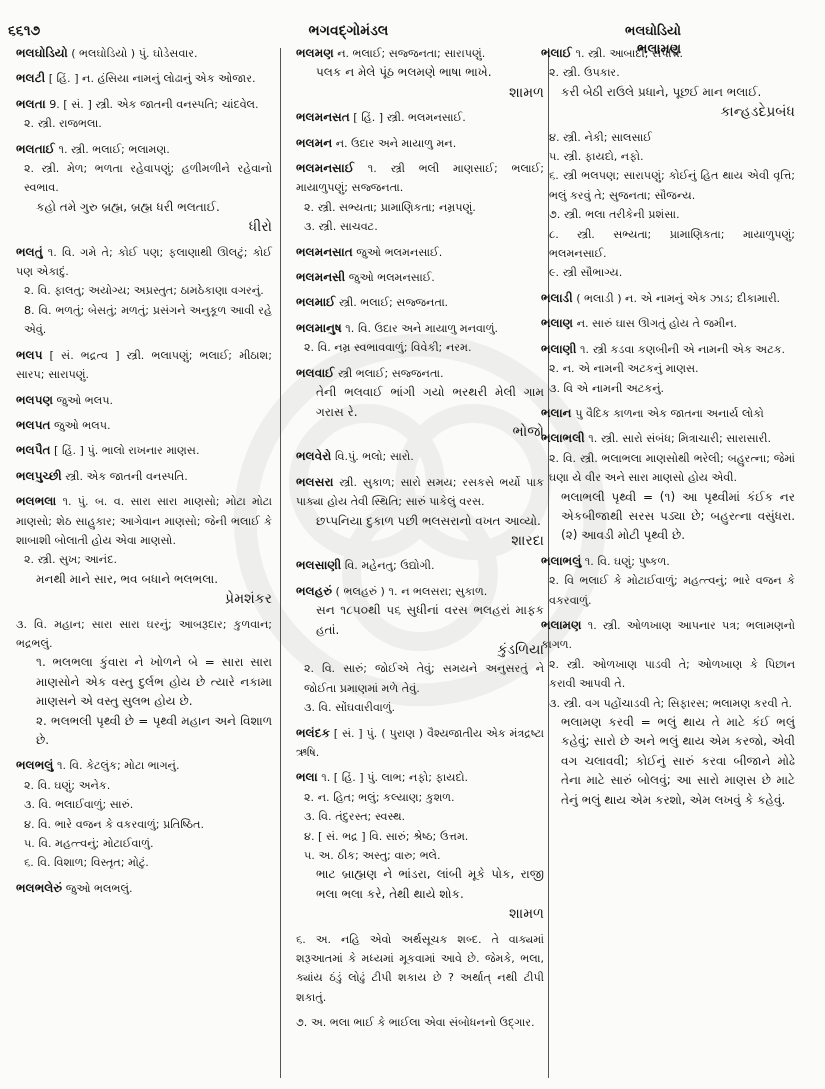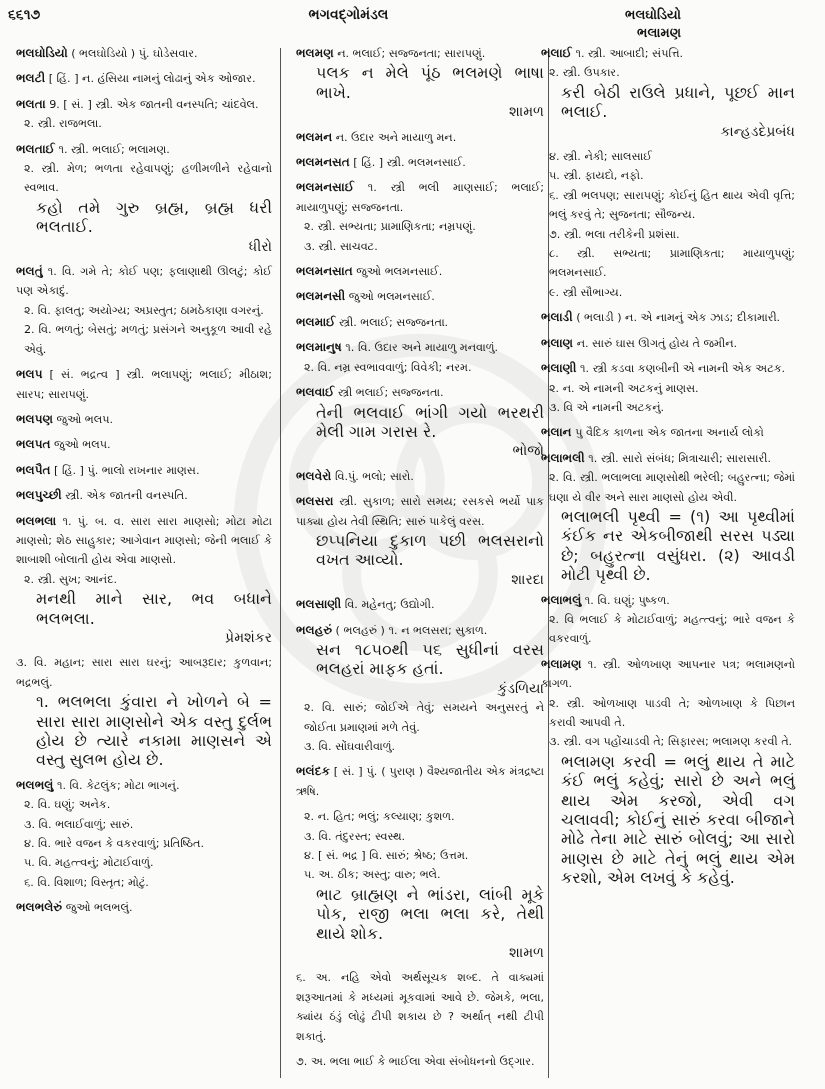--- a/index.html
+++ b/index.html
@@ -7,38 +7,38 @@
     width:825px; height:1089px; overflow:hidden;
     background:#fbfbfa; color:#151515;
     font-family:"DejaVu Sans", sans-serif;
     position:relative;
   }
   .watermark {
     position:absolute; left:230px; top:330px; width:380px; height:380px;
     pointer-events:none; opacity:0.09;
   }
   .header {
-    position:absolute; left:0; top:0; width:689px; height:40px;
+    position:absolute; left:0; top:16px; width:689px; height:40px;
   }
   .page-no { position:absolute; left:8px; top:6px; font-size:14px; font-weight:bold; }
   .page-title { position:absolute; left:0; right:0; top:6px; text-align:center; font-size:14px; font-weight:bold;padding-left:8px; }
   .guide-words { position:absolute; right:8px; top:6px; text-align:right; font-size:13px; font-weight:bold; line-height:18px; }
   .col {
     position:absolute; top:44px; font-size:11.2px; line-height:19.4px;
   }
   .col1 { left:8px; width:264px; }
   .col2 { left:288px; width:256px; }
   .col3 { left:533px; width:262px; }
   .rule { position:absolute; top:48px; width:1px; background:#555; }
   .rule1 { left:280px; height:1030px; }
   .rule2 { left:548px; height:1030px; }
   .entry { margin:0 0 6px 8px; text-align:justify; }
   .head { font-weight:bold; font-size:12px; }
   .sense { padding-left:8px; }
-  .quote { padding-left:20px; font-size:16px; }
+  .quote { padding-left:20px; font-size:12px; }
   .src { text-align:right; font-size:14px; }
 </style>
 </head>
 <body>
 
 <svg class="watermark" viewBox="0 0 100 100">
   <circle cx="50" cy="50" r="46" fill="none" stroke="#777" stroke-width="6"></circle>
   <circle cx="36" cy="40" r="18" fill="none" stroke="#777" stroke-width="5"></circle>
   <circle cx="64" cy="40" r="18" fill="none" stroke="#777" stroke-width="5"></circle>
   <circle cx="50" cy="64" r="18" fill="none" stroke="#777" stroke-width="5"></circle>
@@ -69,21 +69,21 @@
     </div>
     <div class="entry">
       <div><span class="head">ભલતાઈ</span> <span>૧. સ્ત્રી. ભલાઈ; ભલામણ.</span></div>
       <div class="sense">૨. સ્ત્રી. મેળ; ભળતા રહેવાપણું; હળીમળીને રહેવાનો સ્વભાવ.</div>
       <div class="quote">કહો તમે ગુરુ બ્રહ્મ, બ્રહ્મ ધરી ભલતાઈ.</div>
       <div class="src">ધીરો</div>
     </div>
     <div class="entry">
       <div><span class="head">ભલતું</span> <span>૧. વિ. ગમે તે; કોઈ પણ; ફલાણાથી ઊલટું; કોઈ પણ એકાદું.</span></div>
       <div class="sense">૨. વિ. ફાલતુ; અયોગ્ય; અપ્રસ્તુત; ઠામઠેકાણા વગરનું.</div>
-      <div class="sense">2. વિ. ભળતું; બેસતું; મળતું; પ્રસંગને અનુકૂળ આવી રહે એવું.</div>
+      <div class="sense">8. વિ. ભળતું; બેસતું; મળતું; પ્રસંગને અનુકૂળ આવી રહે એવું.</div>
     </div>
     <div class="entry">
       <div><span class="head">ભલપ</span> <span>[ સં. ભદ્રત્વ ] સ્ત્રી. ભલાપણું; ભલાઈ; મીઠાશ; સારપ; સારાપણું.</span></div>
     </div>
     <div class="entry">
       <div><span class="head">ભલપણ</span> <span>જુઓ ભલપ.</span></div>
     </div>
     <div class="entry">
       <div><span class="head">ભલપત</span> <span>જુઓ ભલપ.</span></div>
     </div>
@@ -95,44 +95,45 @@
     </div>
     <div class="entry">
       <div><span class="head">ભલભલા</span> <span>૧. પું. બ. વ. સારા સારા માણસો; મોટા મોટા માણસો; શેઠ સાહુકાર; આગેવાન માણસો; જેની ભલાઈ કે શાબાશી બોલાતી હોય એવા માણસો.</span></div>
       <div class="sense">૨. સ્ત્રી. સુખ; આનંદ.</div>
       <div class="quote">મનથી માને સાર, ભવ બધાને ભલભલા.</div>
       <div class="src">પ્રેમશંકર</div>
     </div>
     <div class="entry">
       <div><span>૩. વિ. મહાન; સારા સારા ઘરનું; આબરૂદાર; કુળવાન; ભદ્રભલું.</span></div>
       <div class="quote">૧. ભલભલા કુંવારા ને ખોળને બે = સારા સારા માણસોને એક વસ્તુ દુર્લભ હોય છે ત્યારે નકામા માણસને એ વસ્તુ સુલભ હોય છે.</div>
+      <div class="quote">૨. ભલભલી પૃથ્વી છે = પૃથ્વી મહાન અને વિશાળ છે.</div>
     </div>
     <div class="entry">
       <div><span class="head">ભલભલું</span> <span>૧. વિ. કેટલુંક; મોટા ભાગનું.</span></div>
       <div class="sense">૨. વિ. ઘણું; અનેક.</div>
       <div class="sense">૩. વિ. ભલાઈવાળું; સારું.</div>
       <div class="sense">૪. વિ. ભારે વજન કે વકરવાળું; પ્રતિષ્ઠિત.</div>
       <div class="sense">૫. વિ. મહત્ત્વનું; મોટાઈવાળું.</div>
       <div class="sense">૬. વિ. વિશાળ; વિસ્તૃત; મોટું.</div>
     </div>
     <div class="entry">
       <div><span class="head">ભલભલેરું</span> <span>જુઓ ભલભલું.</span></div>
     </div>
   </div>
 <div class="col col2">
     <div class="entry">
       <div><span class="head">ભલમણ</span> <span>ન. ભલાઈ; સજ્જનતા; સારાપણું.</span></div>
       <div class="quote">પલક ન મેલે પૂંઠ ભલમણે ભાષા ભાખે.</div>
       <div class="src">શામળ</div>
     </div>
     <div class="entry">
+      <div><span class="head">ભલમનસત</span> <span>[ હિં. ] સ્ત્રી. ભલમનસાઈ.</span></div>
+    </div>
+    <div class="entry">
       <div><span class="head">ભલમન</span> <span>ન. ઉદાર અને માયાળુ મન.</span></div>
-    </div>
-    <div class="entry">
-      <div><span class="head">ભલમનસત</span> <span>[ હિં. ] સ્ત્રી. ભલમનસાઈ.</span></div>
     </div>
     <div class="entry">
       <div><span class="head">ભલમનસાઈ</span> <span>૧. સ્ત્રી ભલી માણસાઈ; ભલાઈ; માયાળુપણું; સજ્જનતા.</span></div>
       <div class="sense">૨. સ્ત્રી. સભ્યતા; પ્રામાણિકતા; નમ્રપણું.</div>
       <div class="sense">૩. સ્ત્રી. સાચવટ.</div>
     </div>
     <div class="entry">
       <div><span class="head">ભલમનસાત</span> <span>જુઓ ભલમનસાઈ.</span></div>
     </div>
     <div class="entry">
@@ -165,20 +166,21 @@
       <div><span class="head">ભલહરું</span> <span>( ભલહરું ) ૧. ન ભલસરા; સુકાળ.</span></div>
       <div class="quote">સન ૧૮૫૦થી ૫૬ સુધીનાં વરસ ભલહરાં માફક હતાં.</div>
       <div class="src">કુંડળિયા</div>
       <div class="sense">૨. વિ. સારું; જોઈએ તેવું; સમયને અનુસરતું ને જોઈતા પ્રમાણમાં મળે તેવું.</div>
       <div class="sense">૩. વિ. સોંઘવારીવાળું.</div>
     </div>
     <div class="entry">
       <div><span class="head">ભલંદક</span> <span>[ સં. ] પું. ( પુરાણ ) વૈશ્યજાતીય એક મંત્રદ્રષ્ટા ઋષિ.</span></div>
     </div>
     <div class="entry">
+      <div><span class="head">ભલા</span> <span>૧. [ હિં. ] પું. લાભ; નફો; ફાયદો.</span></div>
       <div class="sense">૨. ન. હિત; ભલું; કલ્યાણ; કુશળ.</div>
       <div class="sense">૩. વિ. તંદુરસ્ત; સ્વસ્થ.</div>
       <div class="sense">૪. [ સં. ભદ્ર ] વિ. સારું; શ્રેષ્ઠ; ઉત્તમ.</div>
       <div class="sense">૫. અ. ઠીક; અસ્તુ; વારુ; ભલે.</div>
       <div class="quote">ભાટ બ્રાહ્મણ ને ભાંડરા, લાંબી મૂકે પોક, રાજી ભલા ભલા કરે, તેથી થાયે શોક.</div>
       <div class="src">શામળ</div>
     </div>
     <div class="entry">
       <div><span>૬. અ. નહિ એવો અર્થસૂચક શબ્દ. તે વાક્યમાં શરૂઆતમાં કે મધ્યમાં મૂકવામાં આવે છે. જેમકે, ભલા, ક્યાંય ઠંડું લોઢું ટીપી શકાય છે ? અર્થાત્ નથી ટીપી શકાતું.</span></div>
     </div>

